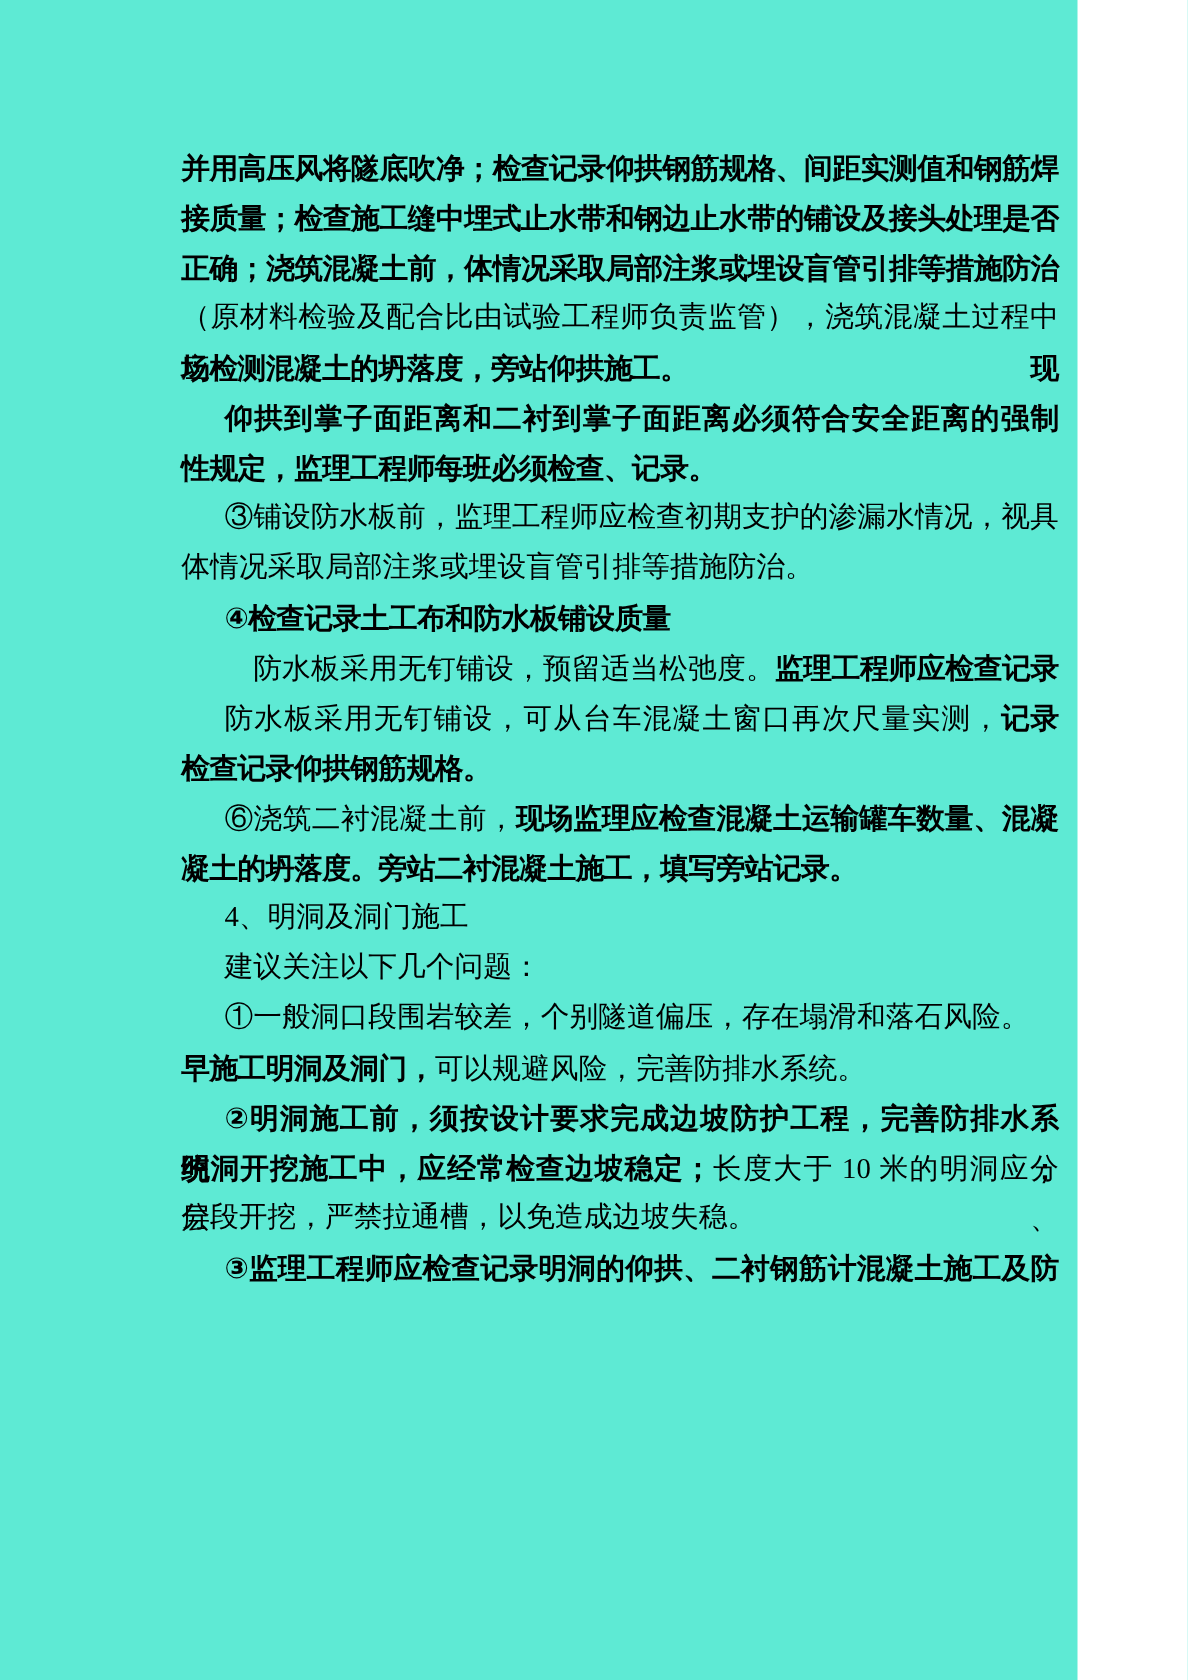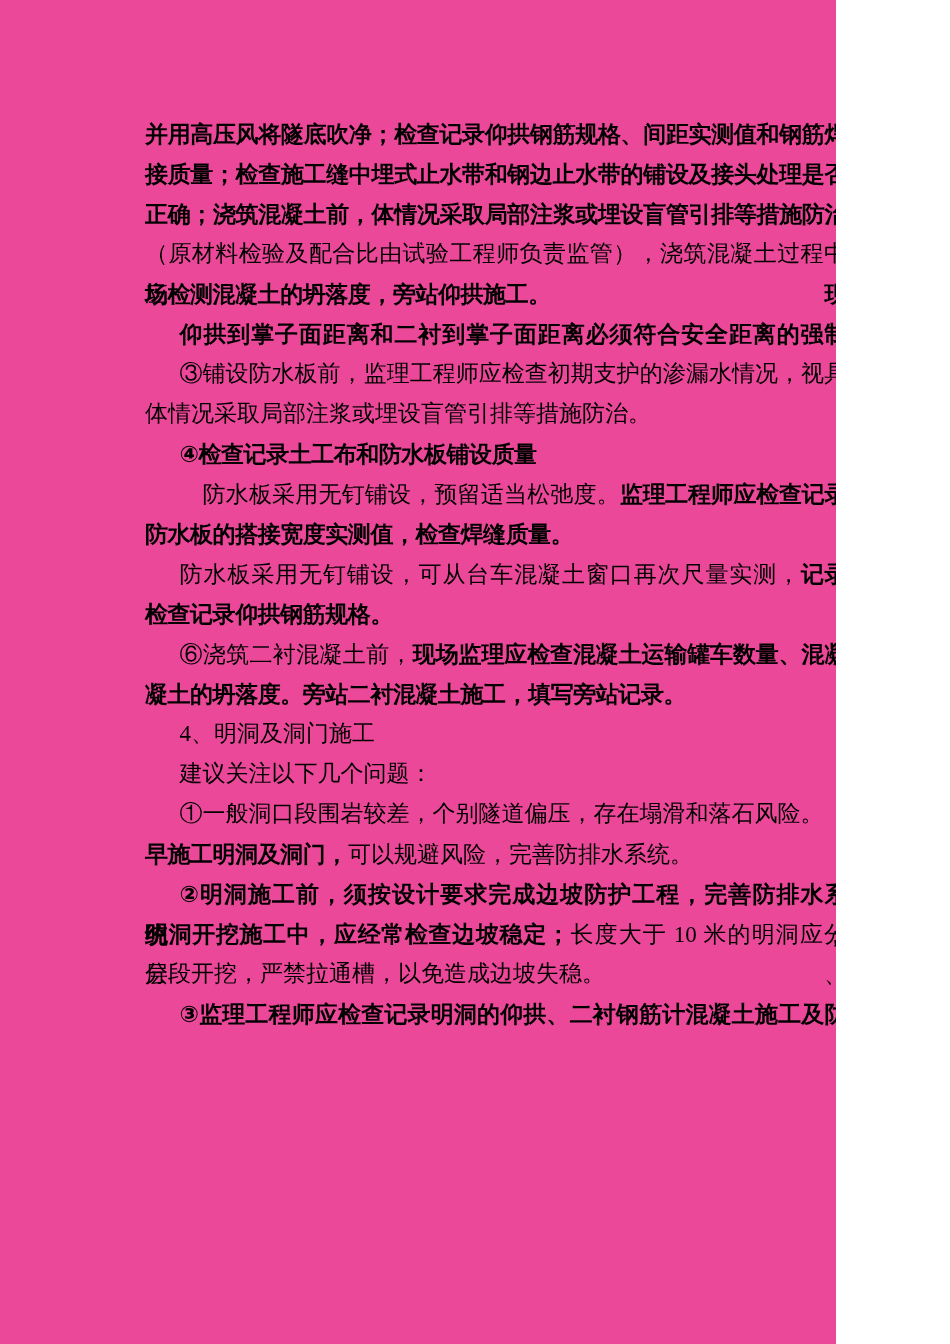--- a/index.html
+++ b/index.html
@@ -2,27 +2,26 @@
 <html><head>
 <meta charset="utf-8">
 <style>
   html, body {
     margin: 0;
     padding: 0;
     background: #ffffff;
   }
   .page {
     position: relative;
-    width: 792px;
+    width: 862px;
     height: 1344px;
-    background: #ec4899;
+    background: #5eead4;
     overflow: hidden;
     font-family: "Liberation Serif", "DejaVu Serif", serif;
     color: #000000;
-    padding-left: 44px;
   }
   .doc-body {
     position: absolute;
     left: 145px;
     top: 114px;
     width: 702px;
     font-size: 23px;
     line-height: 40px;
     color: #000000;
   }
@@ -50,25 +49,25 @@
 <body>
 
 <div class="page">
   <div class="doc-body" id="doc-body">
       <div class="line full"><span class="run bold">并用高压风将隧底吹净；检查记录仰拱钢筋规格、间距实测值和钢筋焊</span></div>
       <div class="line full"><span class="run bold">接质量；检查施工缝中埋式止水带和钢边止水带的铺设及接头处理是否</span></div>
       <div class="line full"><span class="run bold">正确；浇筑混凝土前，体情况采取局部注浆或埋设盲管引排等措施防治</span></div>
       <div class="line full"><span class="run">（原材料检验及配合比由试验工程师负责监管），浇筑混凝土过程中应</span><span class="run bold">现</span></div>
       <div class="line"><span class="run bold">场检测混凝土的坍落度，旁站仰拱施工。</span></div>
       <div class="line full indent1"><span class="run bold">仰拱到掌子面距离和二衬到掌子面距离必须符合安全距离的强制</span></div>
+      <div class="line"><span class="run bold">性规定，监理工程师每班必须检查、记录。</span></div>
       <div class="line full indent1"><span class="run">③铺设防水板前，监理工程师应检查初期支护的渗漏水情况，视具</span></div>
       <div class="line"><span class="run">体情况采取局部注浆或埋设盲管引排等措施防治。</span></div>
       <div class="line indent1"><span class="run bold">④检查记录土工布和防水板铺设质量</span></div>
       <div class="line full indent2"><span class="run">防水板采用无钉铺设，预留适当松弛度。</span><span class="run bold">监理工程师应检查记录</span></div>
-      <div class="line"><span class="run bold">防水板的搭接宽度实测值，检查焊缝质量。</span></div>
       <div class="line full indent1"><span class="run">防水板采用无钉铺设，可从台车混凝土窗口再次尺量实测，</span><span class="run bold">记录</span></div>
       <div class="line"><span class="run bold">检查记录仰拱钢筋规格。</span></div>
       <div class="line full indent1"><span class="run">⑥浇筑二衬混凝土前，</span><span class="run bold">现场监理应检查混凝土运输罐车数量、混凝</span></div>
       <div class="line"><span class="run bold">凝土的坍落度。旁站二衬混凝土施工，填写旁站记录。</span></div>
       <div class="line indent1"><span class="run">4、明洞及洞门施工</span></div>
       <div class="line indent1"><span class="run">建议关注以下几个问题：</span></div>
       <div class="line indent1"><span class="run">①一般洞口段围岩较差，个别隧道偏压，存在塌滑和落石风险。</span></div>
       <div class="line"><span class="run bold">早施工明洞及洞门，</span><span class="run">可以规避风险，完善防排水系统。</span></div>
       <div class="line full indent1"><span class="run bold">②明洞施工前，须按设计要求完成边坡防护工程，完善防排水系统；</span></div>
       <div class="line full"><span class="run bold">明洞开挖施工中，应经常检查边坡稳定；</span><span class="run">长度大于 10 米的明洞应分层、</span></div>

